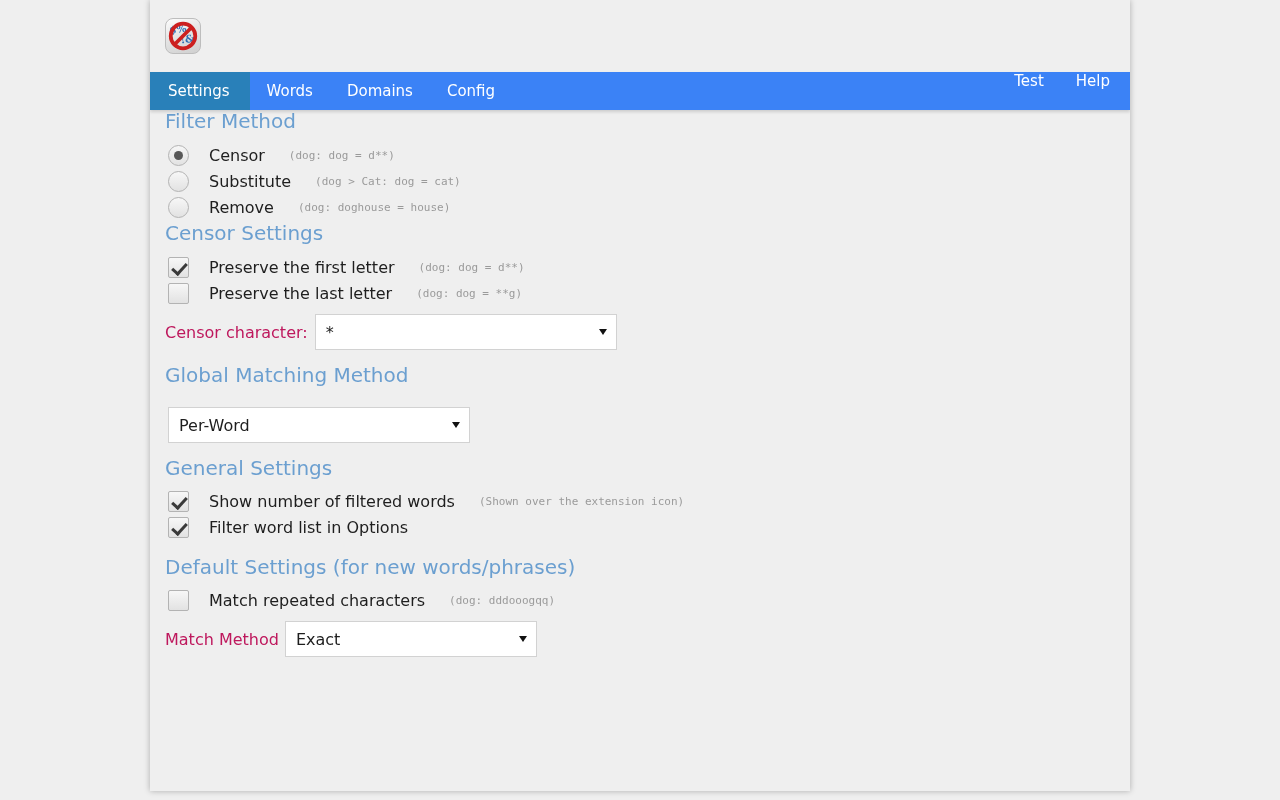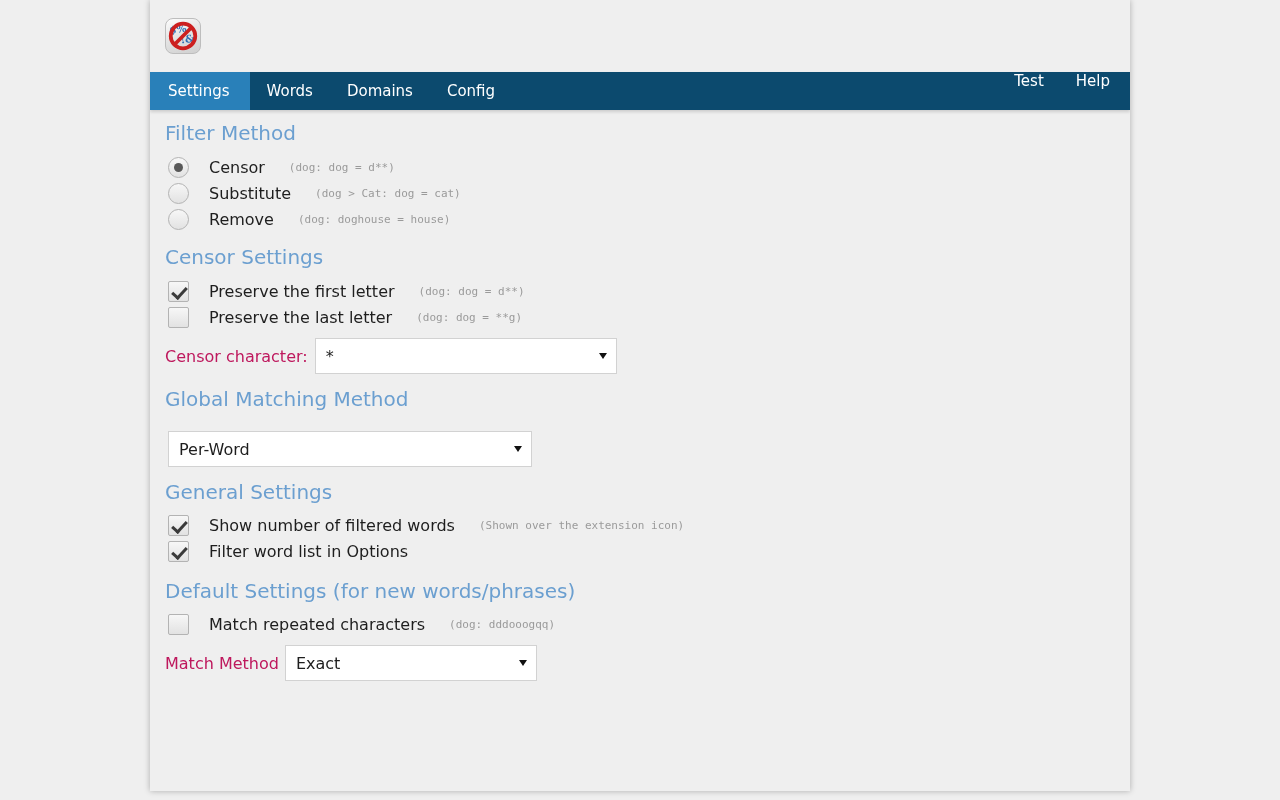--- a/index.html
+++ b/index.html
@@ -52,21 +52,21 @@
     color: #1c1c1c;
     margin-left: 14px;
     font-weight: 400;
     letter-spacing: 0.1px;
     white-space: nowrap;
   }
 
   
   .navbar {
     height: 38px;
-    background: #0c4a6e;
+    background: #3b82f6;
     display: flex;
     align-items: stretch;
     box-shadow: 0 2px 3px rgba(0,0,0,0.14);
     position: relative;
     z-index: 3;
   }
   .nav-left { display: flex; align-items: stretch; }
   .nav-right { display: flex; align-items: flex-start; margin-left: auto; }
 
   .nav-item {
@@ -90,21 +90,20 @@
     background: #efefef;
     box-sizing: border-box;
     height: calc(791px - 72px - 38px);
   }
 
   .section-title {
     color: #6b9fd0;
     font-size: 20px;
     font-weight: 400;
     margin: 0;
-    padding-top: 12px;
     padding-bottom: 12px;
     line-height: 1.1;
   }
   .section-title.tight { padding-top: 14px; padding-bottom: 11px; }
 
   .row {
     display: flex;
     align-items: center;
     margin-bottom: 4px;
     min-height: 22px;
@@ -208,21 +207,21 @@
     margin-top: 10px;
   }
   .field-label {
     font-size: 16px;
     color: #be185d;
     white-space: nowrap;
   }
 
   .select-censor-char { width: 302px; margin-left: 7px; }
   .select-fixed-length { width: 250px; margin-left: 7px; }
-  .select-global-match { width: 364px; margin-top: 0px; }
+  .select-global-match { width: 302px; margin-top: 0px; }
   .select-match-method { width: 252px; margin-left: 6px; }
 
   .indent { margin-left: 3px; }
 </style>
 </head>
 <body>
 
 <div id="app">
 
   <div class="header">

